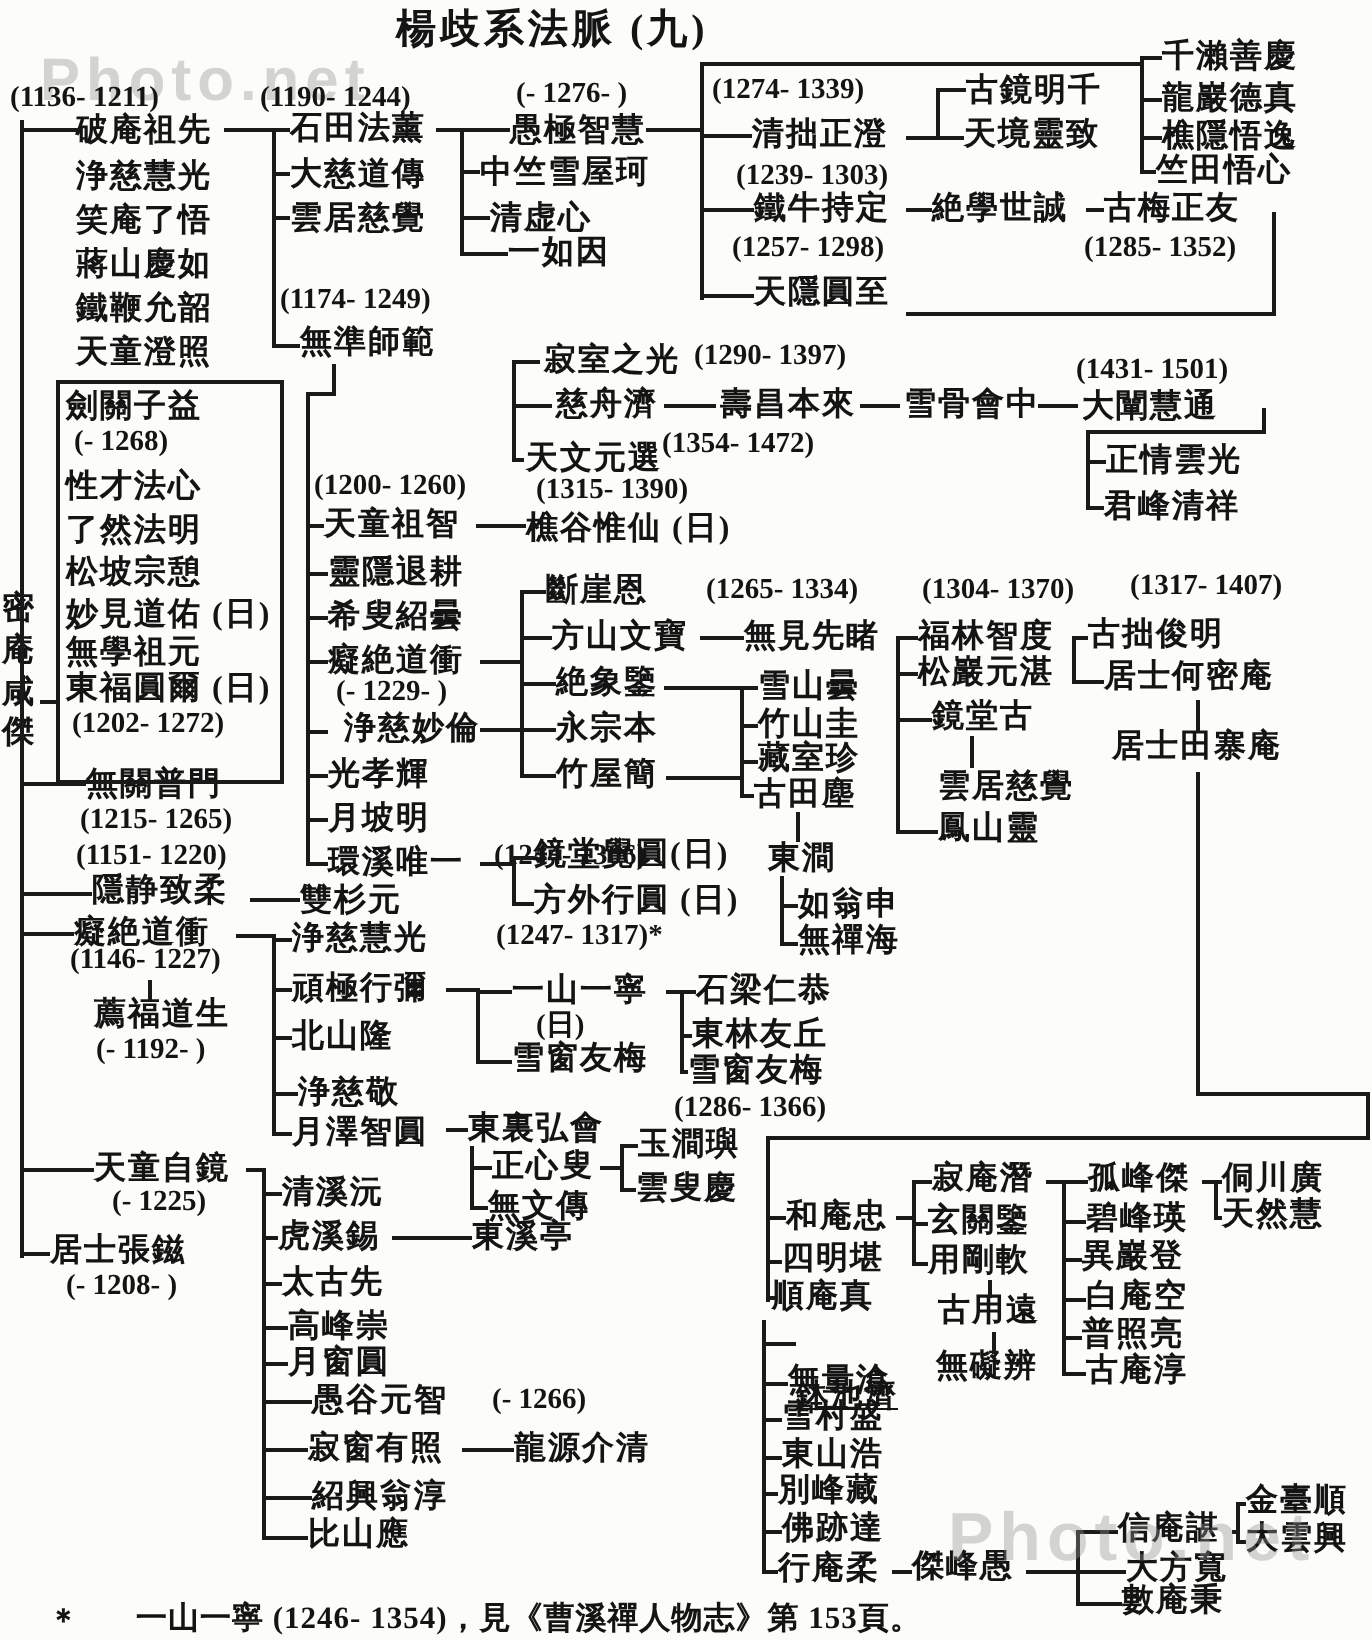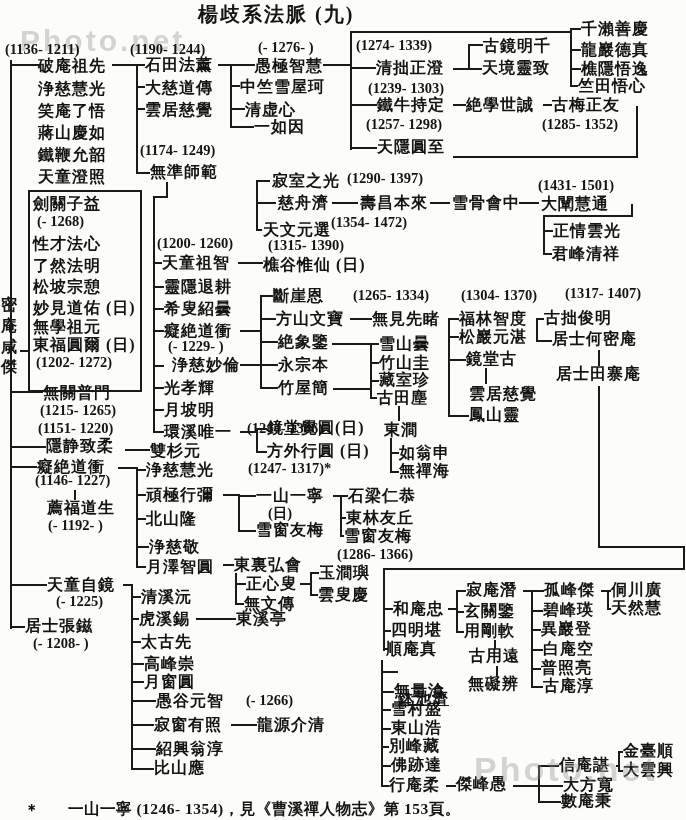--- a/index.html
+++ b/index.html
@@ -148,21 +148,21 @@
       <div class="node" style="left: 346px; top: 510px;">東林友丘</div>
       <div class="node" style="left: 344px; top: 528px;">雪窗友梅</div>
       <div class="node date" style="left: 337px; top: 547px;">(1286- 1366)</div>
       <div class="node" style="left: 47px; top: 577px;">天童自鏡</div>
       <div class="node date" style="left: 56px; top: 594px;">(- 1225)</div>
       <div class="node" style="left: 25px; top: 618px;">居士張鎡</div>
       <div class="node date" style="left: 33px; top: 636px;">(- 1208- )</div>
       <div class="node" style="left: 141px; top: 589px;">清溪沅</div>
       <div class="node" style="left: 139px; top: 611px;">虎溪錫</div>
       <div class="node" style="left: 236px; top: 611px;">東溪亭</div>
-      <div class="node" style="left: 141px; top: 634px;">太古先</div>
+      <div class="node" style="left: 141px; top: 634px; font-family: Liberation Mono, monospace;">太古先</div>
       <div class="node" style="left: 144px; top: 656px;">高峰崇</div>
       <div class="node" style="left: 144px; top: 674px;">月窗圓</div>
       <div class="node" style="left: 156px; top: 693px;">愚谷元智</div>
       <div class="node date" style="left: 246px; top: 693px;">(- 1266)</div>
       <div class="node" style="left: 154px; top: 717px;">寂窗有照</div>
       <div class="node" style="left: 257px; top: 717px;">龍源介清</div>
       <div class="node" style="left: 156px; top: 741px;">紹興翁淳</div>
       <div class="node" style="left: 154px; top: 760px;">比山應</div>
       <div class="node" style="left: 393px; top: 601px;">和庵忠</div>
       <div class="node" style="left: 391px; top: 622px;">四明堪</div>

